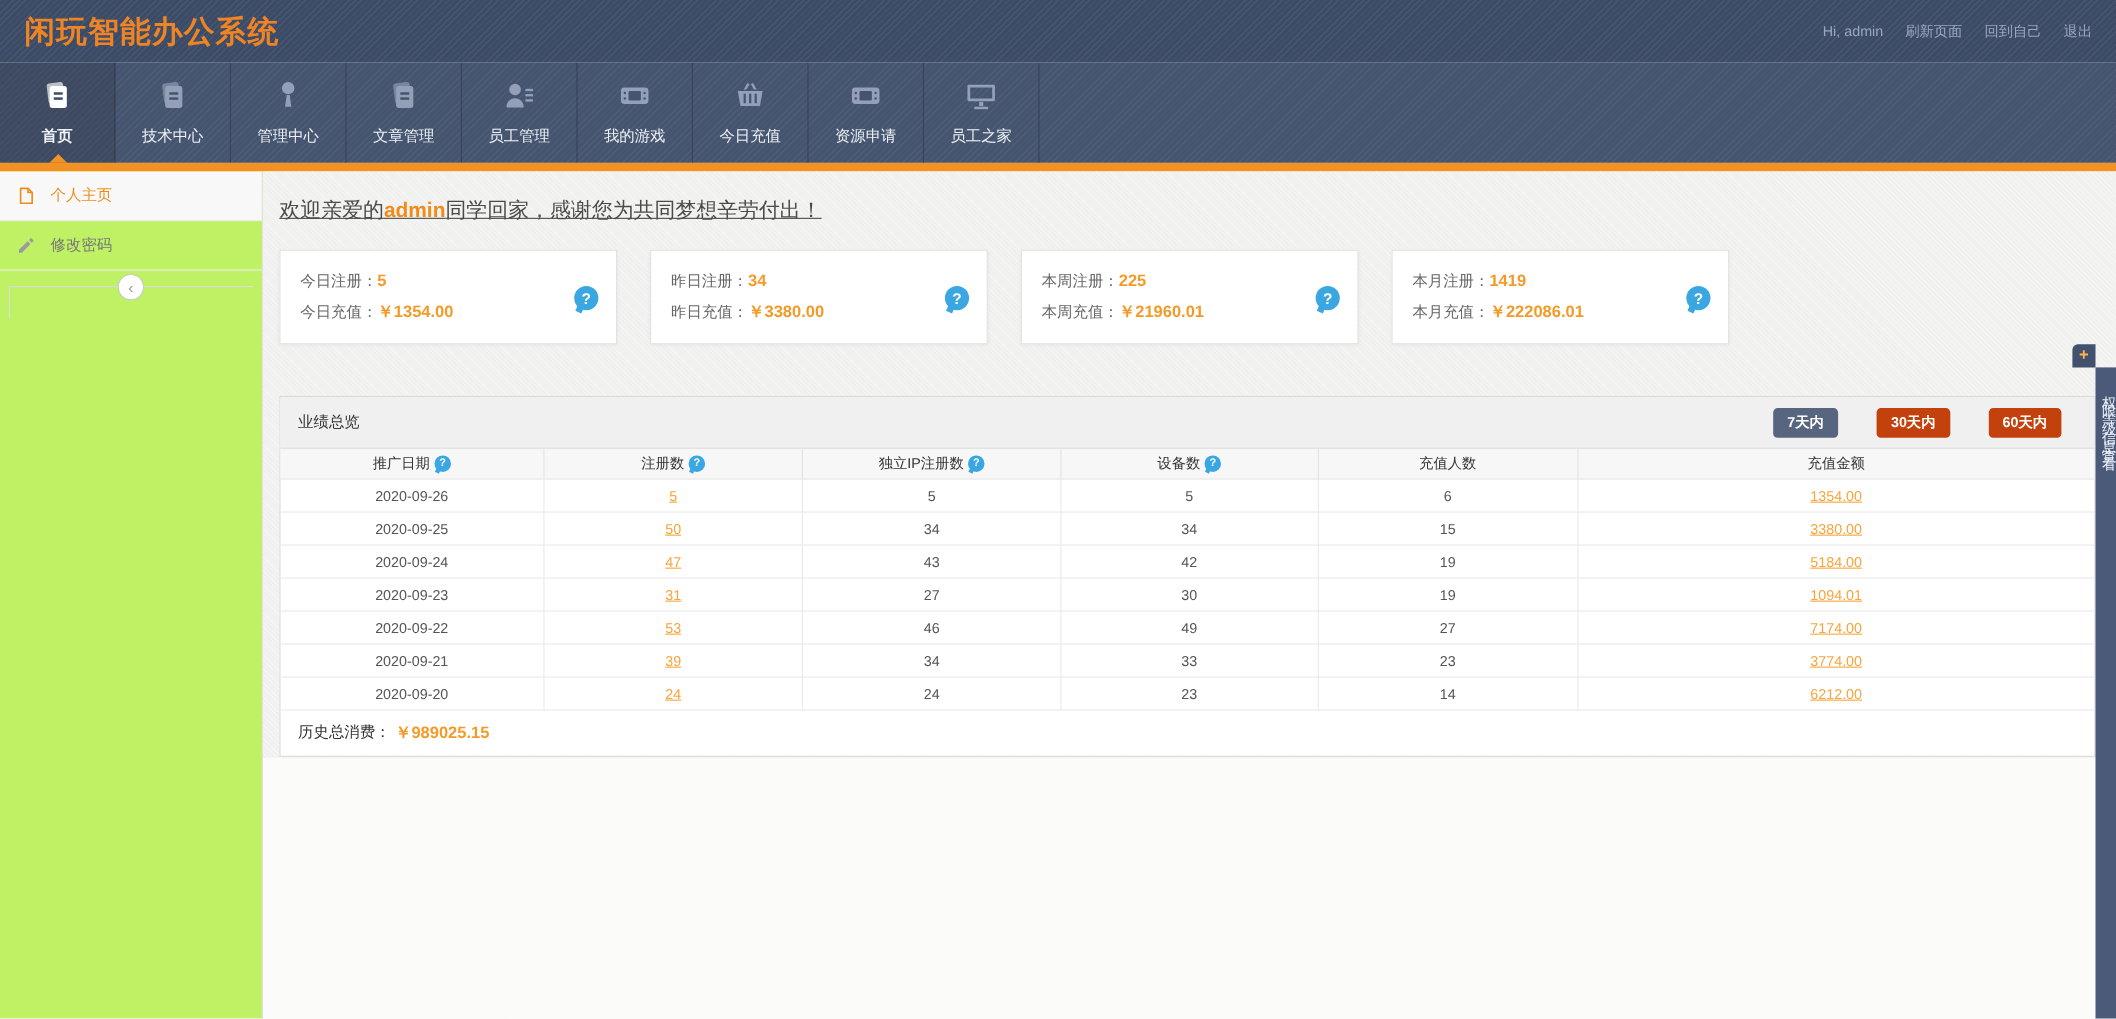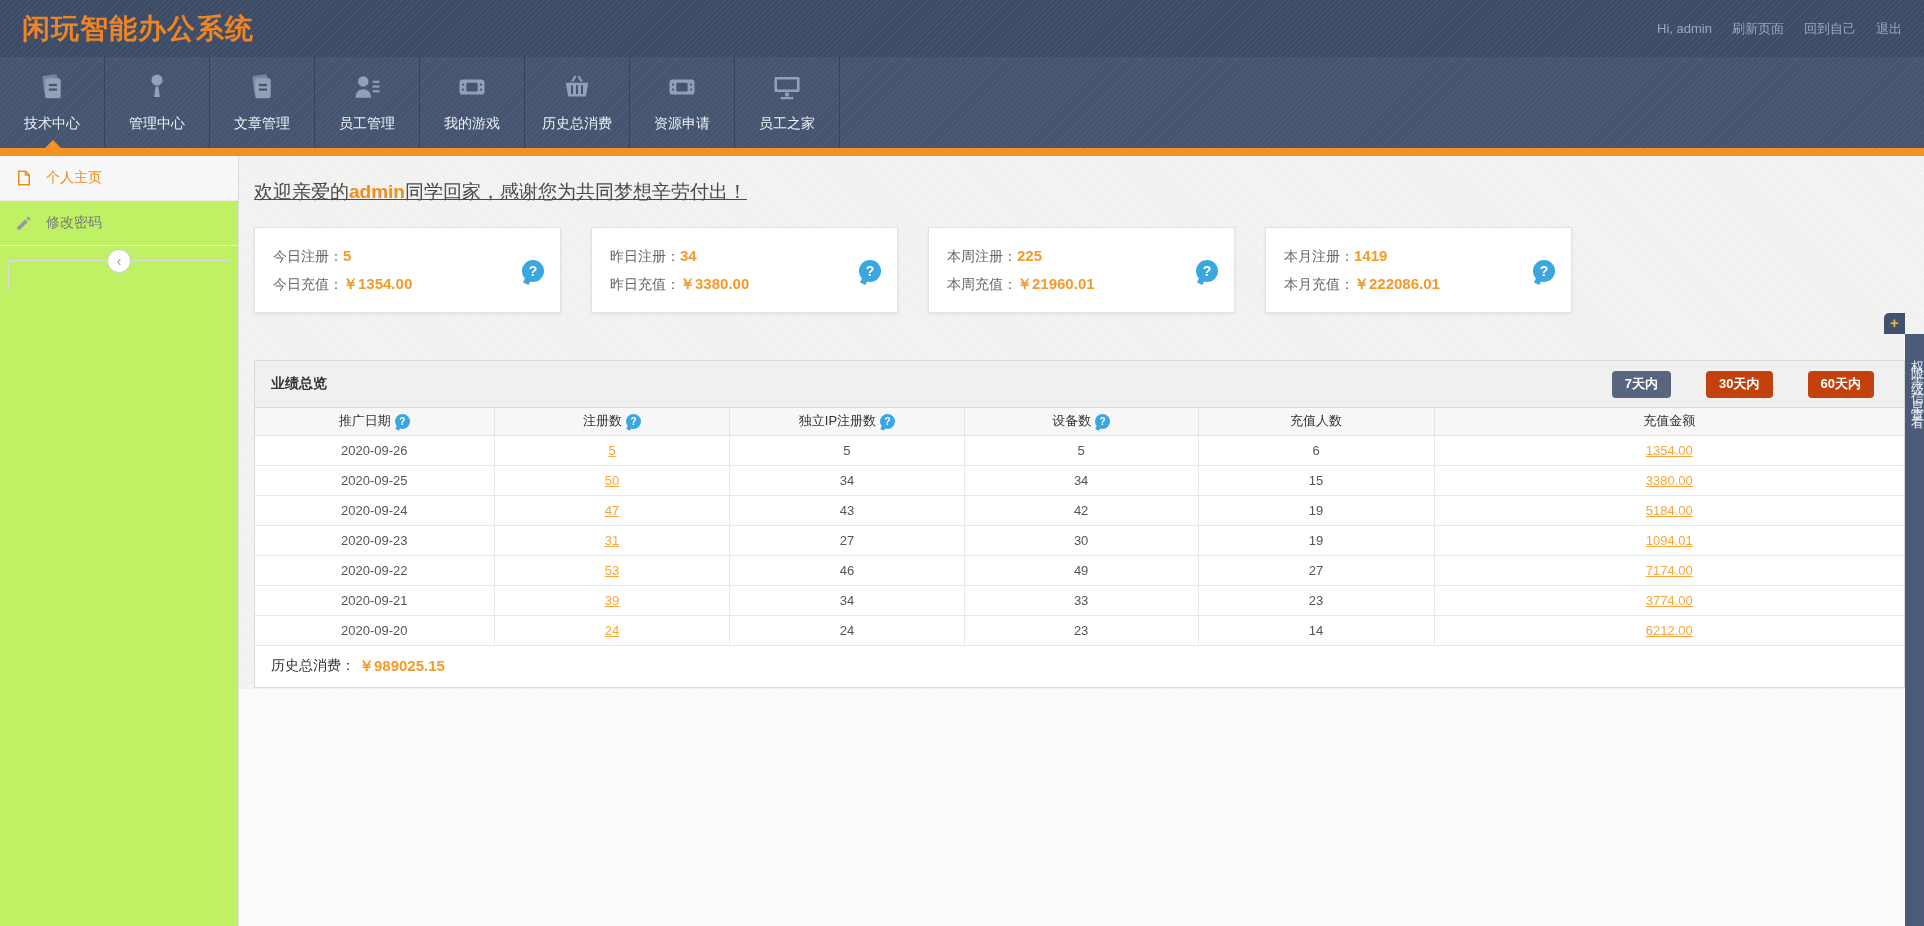--- a/index.html
+++ b/index.html
@@ -66,21 +66,21 @@
   .qmark::after { content:""; position:absolute; left:2px; bottom:-2px; width:6px; height:6px;
     background:#3ba7e2; transform:rotate(25deg); }
   .qmark.small { width:15px; height:15px; font-size:10px; line-height:15px; vertical-align:middle; margin-left:4px; }
   .qmark.small::after { width:4px; height:4px; bottom:-1px; left:1px; }
   .stat-card .qmark { position:absolute; right:16px; top:32px; }
 
   
   .table-card { margin:47px 19px 0 15px; background:#fff; border:1px solid #d9d9d9; }
   .table-card-header { height:47px; background:#f0f0f0; border-bottom:1px solid #d9d9d9;
     display:flex; align-items:center; padding:0 30px 0 16px; }
-  .table-title { font-size:14px; font-weight:bold; color:#333; }
+  .table-title { font-size:14px; font-weight:normal; color:#333; }
   .filter-btns { margin-left:auto; display:flex; gap:35px; }
   .fbtn { height:27px; padding:0 13px; border:none; border-radius:4px; color:#fff;
     font-size:13px; font-weight:bold; cursor:pointer; font-family:inherit; }
   .fbtn.dark { background:#57657f; }
   .fbtn.orange { background:#c2410c;text-align:center; }
 
   table.perf { width:100%; border-collapse:collapse; font-size:13px; text-align:center; }
   table.perf th { height:27px; background:#f7f7f7; color:#333; font-weight:normal;
     border:1px solid #e3e3e3; border-top:none; }
   table.perf td { height:30px; color:#555; border:1px solid #e9e9e9; }
@@ -111,20 +111,31 @@
   <div class="header-links">
     <span>Hi, admin</span>
     <span class="hlink">刷新页面</span>
     <span class="hlink">回到自己</span>
     <span class="hlink">退出</span>
   </div>
 </div>
 
 <div class="nav-bar">
 
+  <div class="nav-item active">
+    <span class="nav-icon">
+      <svg viewBox="0 0 24 24" fill="currentColor">
+          <rect x="5" y="2.5" width="12" height="15" rx="2" transform="rotate(-7 11 10)" opacity="0.65"></rect>
+          <rect x="6.5" y="5" width="12.5" height="16" rx="2"></rect>
+          <rect x="9.5" y="9.5" width="6.5" height="1.8" fill="#3d4c66"></rect>
+          <rect x="9.5" y="13.2" width="6.5" height="1.8" fill="#3d4c66"></rect>
+        </svg>
+    </span>
+    <span>首页</span>
+  </div>
 
   <div class="nav-item">
     <span class="nav-icon">
       <svg viewBox="0 0 24 24" fill="currentColor">
           <rect x="5" y="2.5" width="12" height="15" rx="2" transform="rotate(-7 11 10)" opacity="0.65"></rect>
           <rect x="6.5" y="5" width="12.5" height="16" rx="2"></rect>
           <rect x="9.5" y="9.5" width="6.5" height="1.8" fill="#46556f"></rect>
           <rect x="9.5" y="13.2" width="6.5" height="1.8" fill="#46556f"></rect>
         </svg>
     </span>
@@ -181,21 +192,21 @@
   </div>
 
   <div class="nav-item">
     <span class="nav-icon">
       <svg viewBox="0 0 24 24" fill="currentColor">
           <path d="M7.3 7.5 10 2.8l1.5.9-2.3 3.8zM16.7 7.5 14 2.8l-1.5.9 2.3 3.8z"></path>
           <path d="M3 8.5h18l-1.9 11H4.9z"></path>
           <path d="M8 10.5v7M12 10.5v7M16 10.5v7" stroke="#46556f" stroke-width="1.6" fill="none"></path>
         </svg>
     </span>
-    <span>历史总消费</span>
+    <span>今日充值</span>
   </div>
 
   <div class="nav-item">
     <span class="nav-icon">
       <svg viewBox="0 0 24 24" fill="currentColor">
           <rect x="2" y="6" width="20" height="12" rx="2.5"></rect>
           <rect x="7.5" y="8.5" width="9" height="7" rx="1" fill="#46556f"></rect>
           <circle cx="4.8" cy="10" r="0.9" fill="#46556f"></circle>
           <circle cx="4.8" cy="14" r="0.9" fill="#46556f"></circle>
           <circle cx="19.2" cy="10" r="0.9" fill="#46556f"></circle>

